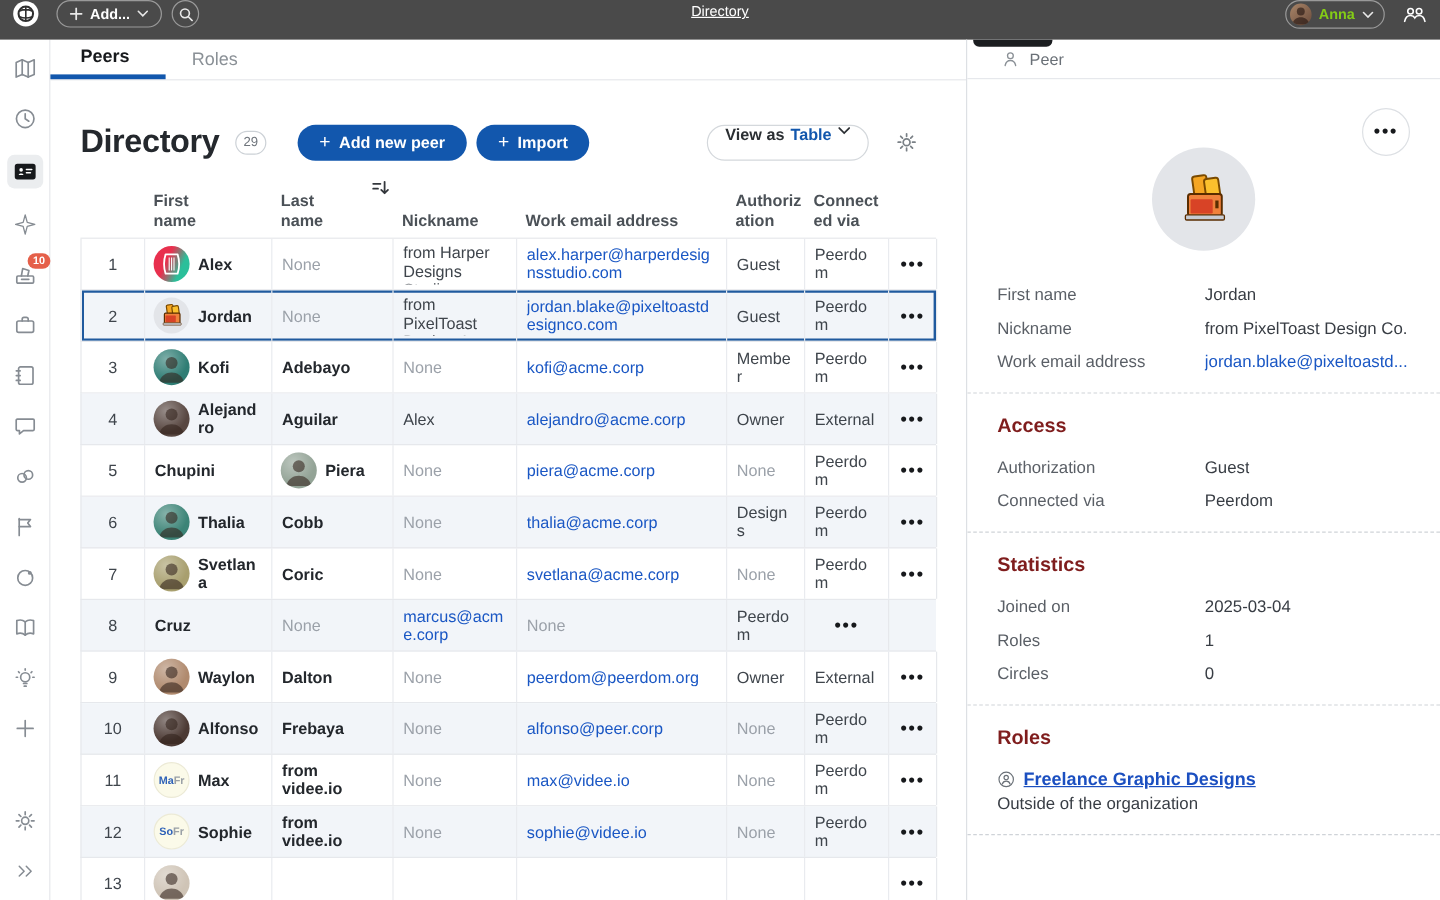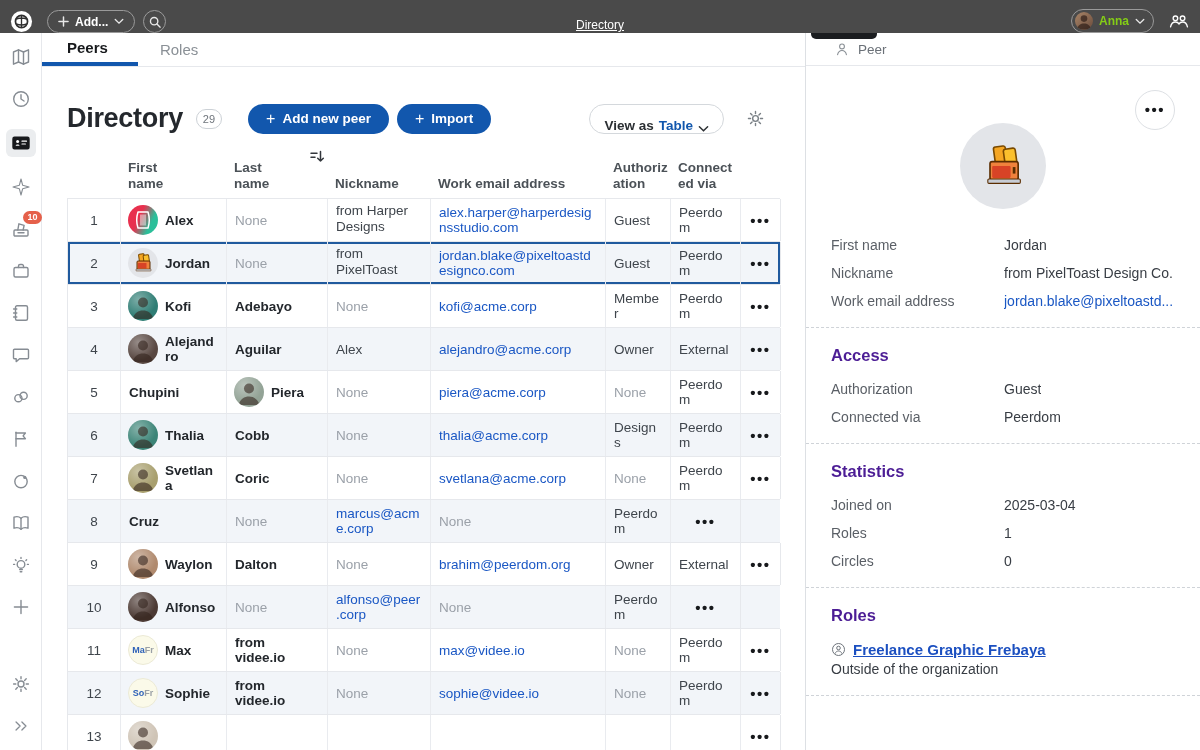--- a/index.html
+++ b/index.html
@@ -5,21 +5,21 @@
   * { box-sizing: border-box; }
   html,body { margin:0; width:1200px; height:750px; overflow:hidden;
     font-family:"Liberation Sans","DejaVu Sans",sans-serif; background:#fff; color:#3f454c; }
   :root{
     --accent:#1257ad; --link:#1a57c4; --sel:#205a9e; --badge:#e5604a; --topbar:#4a4a4a;
     --muted:#9ba1a9; --dark:#23272c; --border:#e6e8ec;
   }
   .app{ width:1200px; height:750px; display:flex; flex-direction:column; }
 
   
-  .topbar{ height:33px; background:var(--topbar); display:flex; align-items:flex-end; padding:0 10px; flex:0 0 33px; position:relative; }
+  .topbar{ height:33px; background:var(--topbar); display:flex; align-items:flex-start; padding:0 10px; flex:0 0 33px; position:relative; }
   .logo{ width:23px; height:23px; margin-right:14px; }
   .pill{ display:flex; align-items:center; gap:6px; border:1px solid #9a9a9a; border-radius:13px; height:23px; padding:0 10px; color:#fff; font-size:12px; font-weight:700; cursor:pointer; }
   .round-btn{ width:23px; height:23px; border:1px solid #9a9a9a; border-radius:50%; display:flex; align-items:center; justify-content:center; margin-left:8px; cursor:pointer; }
   .topbar-center{ position:absolute; left:0; right:0; text-align:center; pointer-events:none; }
   .topbar-center a{ color:#fff; font-size:12px; text-decoration:underline; pointer-events:auto; }
   .topbar-right{ margin-left:auto; display:flex; align-items:center; gap:14px; }
   .user-pill{ display:flex; align-items:center; gap:6px; border:1px solid #9a9a9a; border-radius:13px; height:24px; padding:2px 8px 2px 3px; color:#84cc16; font-size:12px; font-weight:700; cursor:pointer; }
   .mini-avatar{ width:18px; height:18px; border-radius:50%; background:linear-gradient(135deg,#a98568,#6b4c3c); position:relative; overflow:hidden; }
   .mini-avatar svg{ position:absolute; inset:0; }
 
@@ -41,21 +41,21 @@
   .tab{ display:flex; align-items:center; padding:0 22px; font-size:15px; color:#8a9096; cursor:pointer; }
   .tab.active{ color:#17191c; font-weight:700; padding:0 30px 0 25px; border-bottom:4px solid var(--accent); }
   .content{ flex:1; padding:0 0 0 25px; overflow:hidden; }
 
   .page-header{ display:flex; align-items:center; margin:36px 40px 26px 0; }
   .page-title{ font-size:27px; font-weight:800; color:#24282d; letter-spacing:-.3px; }
   .count-badge{ margin-left:13px; border:1px solid #ccd1d6; border-radius:11px; font-size:11px; color:#6f757c; padding:3px 6px; }
   .btn-primary{ margin-left:26px; background:var(--accent); color:#fff; border:none; border-radius:16px; height:30px; padding:0 18px; font-size:13.5px; font-weight:600; display:flex; align-items:center; gap:7px; cursor:pointer; font-family:inherit; }
   .btn-primary + .btn-primary{ margin-left:8px; }
   .btn-plus{ font-size:16px; font-weight:400; line-height:1; }
-  .view-as{ margin-left:auto; background:#fff; border:1px solid #d4d8dc; border-radius:16px; height:30px; padding:0 14px; font-size:13.5px; font-weight:700; color:#2b2f33; display:flex; align-items:flex-end; gap:5px; cursor:pointer; font-family:inherit; }
+  .view-as{ margin-left:auto; background:#fff; border:1px solid #d4d8dc; border-radius:16px; height:30px; padding:0 14px; font-size:13.5px; font-weight:700; color:#2b2f33; display:flex; align-items:flex-start; gap:5px; cursor:pointer; font-family:inherit; }
   .view-as .val{ color:var(--accent); }
   .gear-btn{ margin-left:22px; cursor:pointer; display:flex; }
   .gear-btn svg{ stroke:#7a8086; fill:none; stroke-width:1.5; stroke-linecap:round; }
 
   
   .table{ width:713px; }
   .thead{ display:grid; grid-template-columns:53px 106px 101px 103px 175px 65px 70px 40px; align-items:end; padding-bottom:6px; }
   .th{ font-size:13.5px; font-weight:700; color:#4b5157; line-height:1.2; padding:0 8px; position:relative; }
   .th .w{ display:inline-block; }
   .th-first .w,.th-last .w{ width:44px; }
@@ -96,21 +96,21 @@
   .panel-body{ flex:1; padding:0 25px; overflow:hidden; }
   .panel-menu-row{ display:flex; justify-content:flex-end; margin-top:24px; }
   .panel-menu{ width:40px; height:40px; border:1px solid #dde0e4; border-radius:50%; display:flex; align-items:center; justify-content:center; cursor:pointer; background:#fff; }
   .panel-avatar-row{ display:flex; justify-content:center; margin:-7px 0 28px; }
   .panel-avatar{ width:86px; height:86px; border-radius:50%; background:#e3e5e9; display:flex; align-items:center; justify-content:center; }
   .field-row{ display:flex; margin-bottom:12px; font-size:14px; }
   .field-row .lbl{ width:173px; color:#5a5f66; flex:0 0 173px; }
   .field-row .val{ color:#383d44; white-space:nowrap; overflow:hidden; }
   .field-row .val.link{ color:var(--link); cursor:pointer; }
   .dashed{ border:none; border-top:1px dashed #cfd3d8; margin:18px -25px; }
-  .section-title{ font-size:16.5px; font-weight:700; color:#4c1d95; margin:2px 0 16px; }
+  .section-title{ font-size:16.5px; font-weight:700; color:#7f1d1d; margin:2px 0 16px; }
   .role-link-row{ display:flex; align-items:center; gap:7px; margin-bottom:3px; }
   .role-link-row svg{ stroke:#6a7077; fill:none; stroke-width:1.3; }
   .role-link{ color:#1b4fc0; font-size:15px; font-weight:700; text-decoration:underline; cursor:pointer; }
   .role-sub{ font-size:14px; color:#383d44; }
 
   .icon-stroke-w{ stroke:#e8e8e8; fill:none; stroke-width:1.6; stroke-linecap:round; }
 </style>
 </head>
 <body>
 
@@ -560,21 +560,21 @@
                   </div>
                   <span class="name wrap">Waylon</span>
                 </div>
                 <div class="td">
                   <span class="wrap bold">Dalton</span>
                 </div>
                 <div class="td">
                   <span class="wrap muted">None</span>
                 </div>
                 <div class="td">
-                  <a href="#" class="wrap">brahim@peerdom.org</a>
+                  <a href="#" class="wrap">peerdom@peerdom.org</a>
                 </div>
                 <div class="td">
                   <span class="wrap">Owner</span>
                 </div>
                 <div class="td">
                   <span class="wrap">External</span>
                 </div>
                 <div class="td menu">
                   <span class="dots"></span>
                 </div>
@@ -582,20 +582,23 @@
               <div class="trow alt">
                 <div class="td num">10</div>
                 <div class="td namecell">
                   <div class="avatar photo" style="background: rgb(76, 58, 52);">
                     <svg viewBox="0 0 30 30" width="30" height="30">
                       <circle cx="15" cy="11.5" r="5" fill="rgba(50,35,28,.58)"></circle>
                       <path d="M4.5 28c1.5-6 6-8.5 10.5-8.5S24 22 25.5 28z" fill="rgba(50,35,28,.58)"></path>
                     </svg>
                   </div>
                   <span class="name wrap">Alfonso</span>
+                </div>
+                <div class="td">
+                  <span class="wrap bold">Frebaya</span>
                 </div>
                 <div class="td">
                   <span class="wrap muted">None</span>
                 </div>
                 <div class="td">
                   <a href="#" class="wrap">alfonso@peer.corp</a>
                 </div>
                 <div class="td">
                   <span class="wrap muted">None</span>
                 </div>
@@ -765,20 +768,20 @@
         </div>
 
         <hr class="dashed">
         <div class="section-title">Roles</div>
         <div class="role-link-row">
           <svg width="15" height="15" viewBox="0 0 20 20">
               <circle cx="10" cy="10" r="8"></circle>
               <circle cx="10" cy="8" r="2.4"></circle>
               <path d="M5.6 15.4c.7-2.4 2.4-3.4 4.4-3.4s3.7 1 4.4 3.4"></path>
             </svg>
-          <a href="#" class="role-link">Freelance Graphic Frebaya</a>
+          <a href="#" class="role-link">Freelance Graphic Designs</a>
         </div>
         <div class="role-sub">Outside of the organization</div>
         <hr class="dashed">
       </div>
     </aside>
   </div>
 </div>
 
 </body></html>

